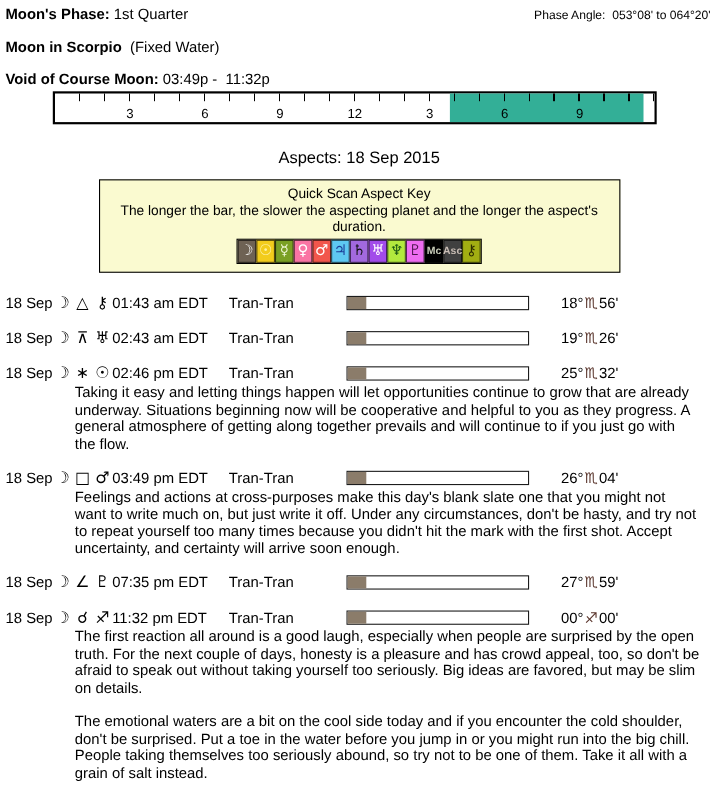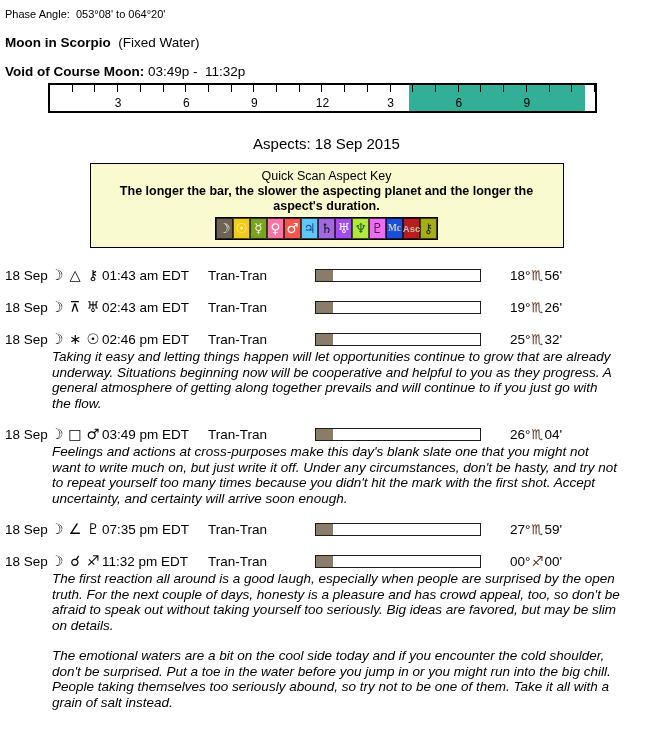--- a/index.html
+++ b/index.html
@@ -42,21 +42,21 @@
   .aspects-title { margin-top:22px; text-align:center; font-weight:normal; font-size:15px; line-height:17px; }
 
   
   .keybox {
     width:474px; margin:11px auto 0 auto;
     background:#fafad0; border:1px solid #000;
     text-align:center; padding:5px 4px 7px 4px;
     font-size:12.5px;
   }
   .keybox .kb-title { line-height:15px; }
-  .keybox .kb-sub { font-weight:bold; line-height:15px; }
+  .keybox .kb-sub { font-weight:normal; line-height:15px; }
   .psq-row { display:inline-flex; border:1px solid #000; margin-top:3px; vertical-align:top; }
   .psq {
     width:17px; height:21px; display:flex; align-items:center; justify-content:center;
     border:1px solid rgba(0,0,0,0.65); font-size:13.5px; line-height:21px;
     font-family:"DejaVu Sans",sans-serif;
   }
   .psq.txt { font-size:9.5px; font-weight:bold; font-family:"Liberation Sans",sans-serif; }
 
   
   .alist { margin-top:19px; }
@@ -67,30 +67,30 @@
   .c-time { display:inline-block; width:102px; }
   .c-type { display:inline-block; margin-left:4px; }
   .c-bar {
     position:absolute; left:315px; top:2px; width:166px; height:13px;
     border:1px solid #1c1c1c; background:#fff;
   }
   .c-bar .fill { display:block; height:100%; background:#8b7c6a; }
   .c-deg { position:absolute; left:510px; top:0; }
   .c-deg .sign { color:#58332a; padding:0 1px; }
   .para {
-    margin:1px 0 0 52px; width:568px;
+    margin:1px 0 0 68px; width:568px;
     line-height:15.5px;
-    font-style:italic;
   }
 </style>
 </head>
 <body>
 
 <div class="hdr">
   <div class="hline line1">
+    <span><b>Moon's Phase:</b> <span>1st Quarter</span></span>
     <span class="phase-angle"><span>Phase Angle:</span>  <span>053°08' to 064°20'</span></span>
   </div>
   <div class="hline"><b>Moon in Scorpio</b>  <span>(Fixed Water)</span></div>
   <div class="hline"><b>Void of Course Moon:</b> <span>03:49p -  11:32p</span></div>
 </div>
 
 <div class="timeline">
   <div class="voc-region"></div>
   <div class="ticks"></div>
   <span class="tlabel" style="left:12.5%">3</span>
@@ -111,22 +111,22 @@
     <span class="psq" style="background-color: rgb(110, 98, 84); color: rgb(255, 255, 255);">☽</span>
     <span class="psq" style="background-color: rgb(242, 204, 28); color: rgb(253, 242, 168);">☉</span>
     <span class="psq" style="background-color: rgb(122, 160, 36); color: rgb(240, 248, 216);">☿</span>
     <span class="psq" style="background-color: rgb(250, 116, 164); color: rgb(255, 255, 255);">♀</span>
     <span class="psq" style="background-color: rgb(242, 86, 76); color: rgb(255, 255, 255);">♂</span>
     <span class="psq" style="background-color: rgb(94, 200, 242); color: rgb(28, 63, 153);">♃</span>
     <span class="psq" style="background-color: rgb(162, 105, 222); color: rgb(17, 17, 17);">♄</span>
     <span class="psq" style="background-color: rgb(162, 76, 234); color: rgb(255, 255, 255);">♅</span>
     <span class="psq" style="background-color: rgb(178, 233, 62); color: rgb(30, 90, 20);">♆</span>
     <span class="psq" style="background-color: rgb(238, 108, 240); color: rgb(74, 21, 74);">♇</span>
-    <span class="psq txt" style="background-color: #1d4ed8; color: rgb(201, 205, 185); font-family: Liberation Serif, serif;">Mc</span>
-    <span class="psq txt" style="background-color: #b91c1c; color: rgb(201, 189, 181);">Asc</span>
+    <span class="psq txt" style="background-color: #000000; color: rgb(201, 205, 185);">Mc</span>
+    <span class="psq txt" style="background-color: #404040; color: rgb(201, 189, 181);">Asc</span>
     <span class="psq" style="background-color: rgb(162, 174, 18); color: rgb(46, 46, 0);">⚷</span>
   </div>
 </div>
 
 <div class="alist">
 
   <div class="ablock">
     <div class="arow">
       <span class="c-date">18 Sep</span><span class="c-g glyph">☽</span><span class="c-g glyph">△</span><span class="c-g glyph">⚷</span><span class="c-time">01:43 am EDT</span><span class="c-type">Tran-Tran</span>
       <span class="c-bar">

